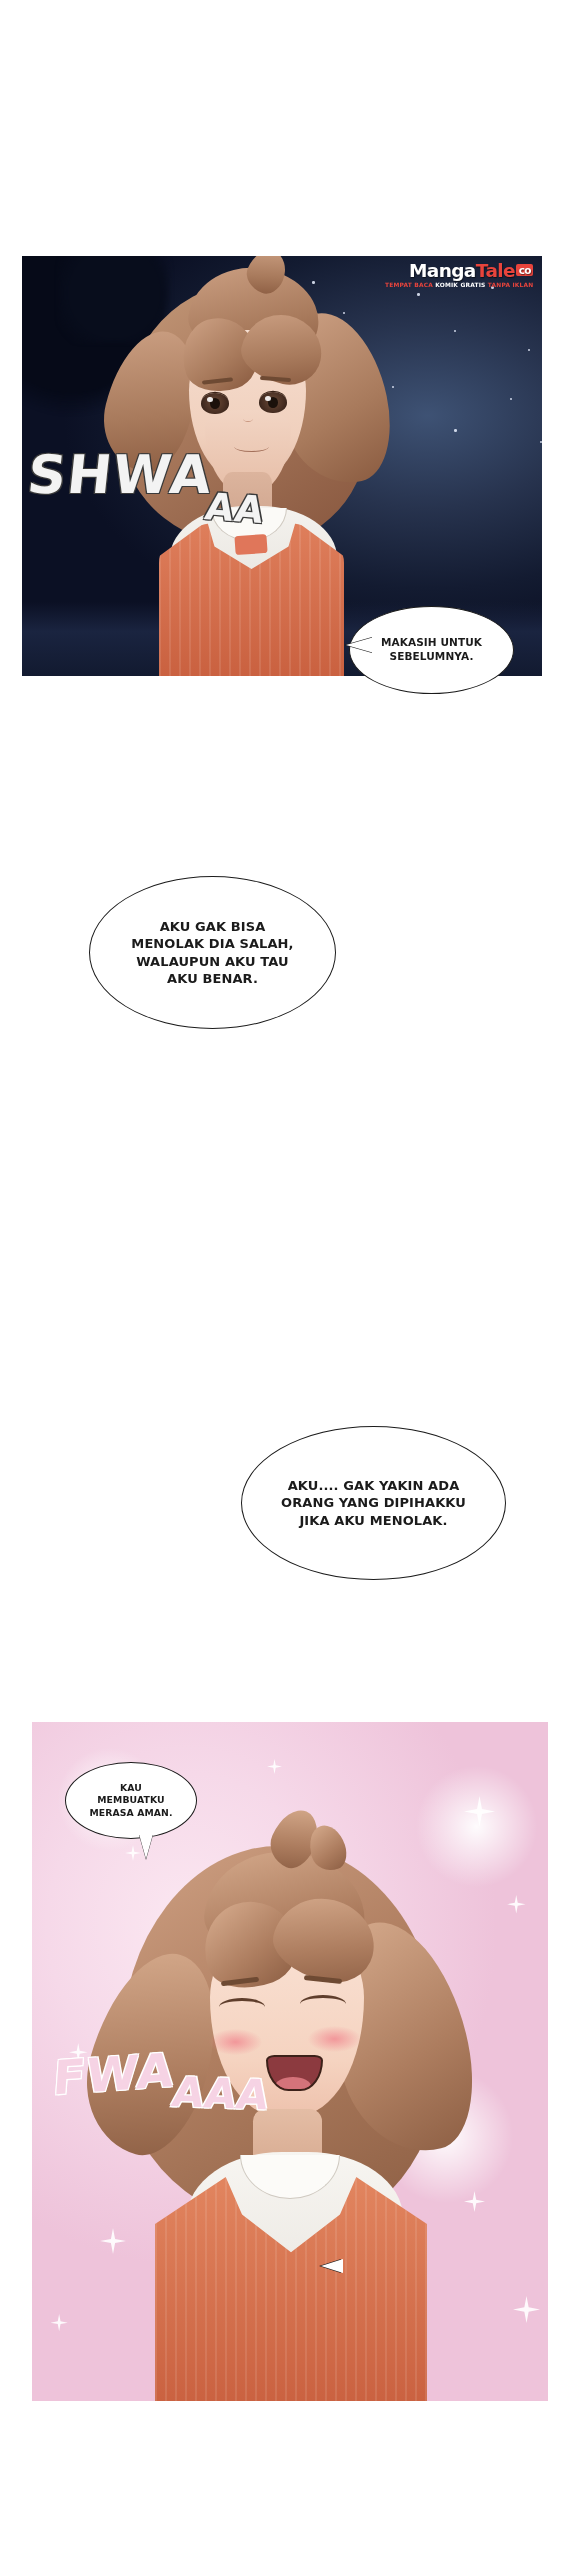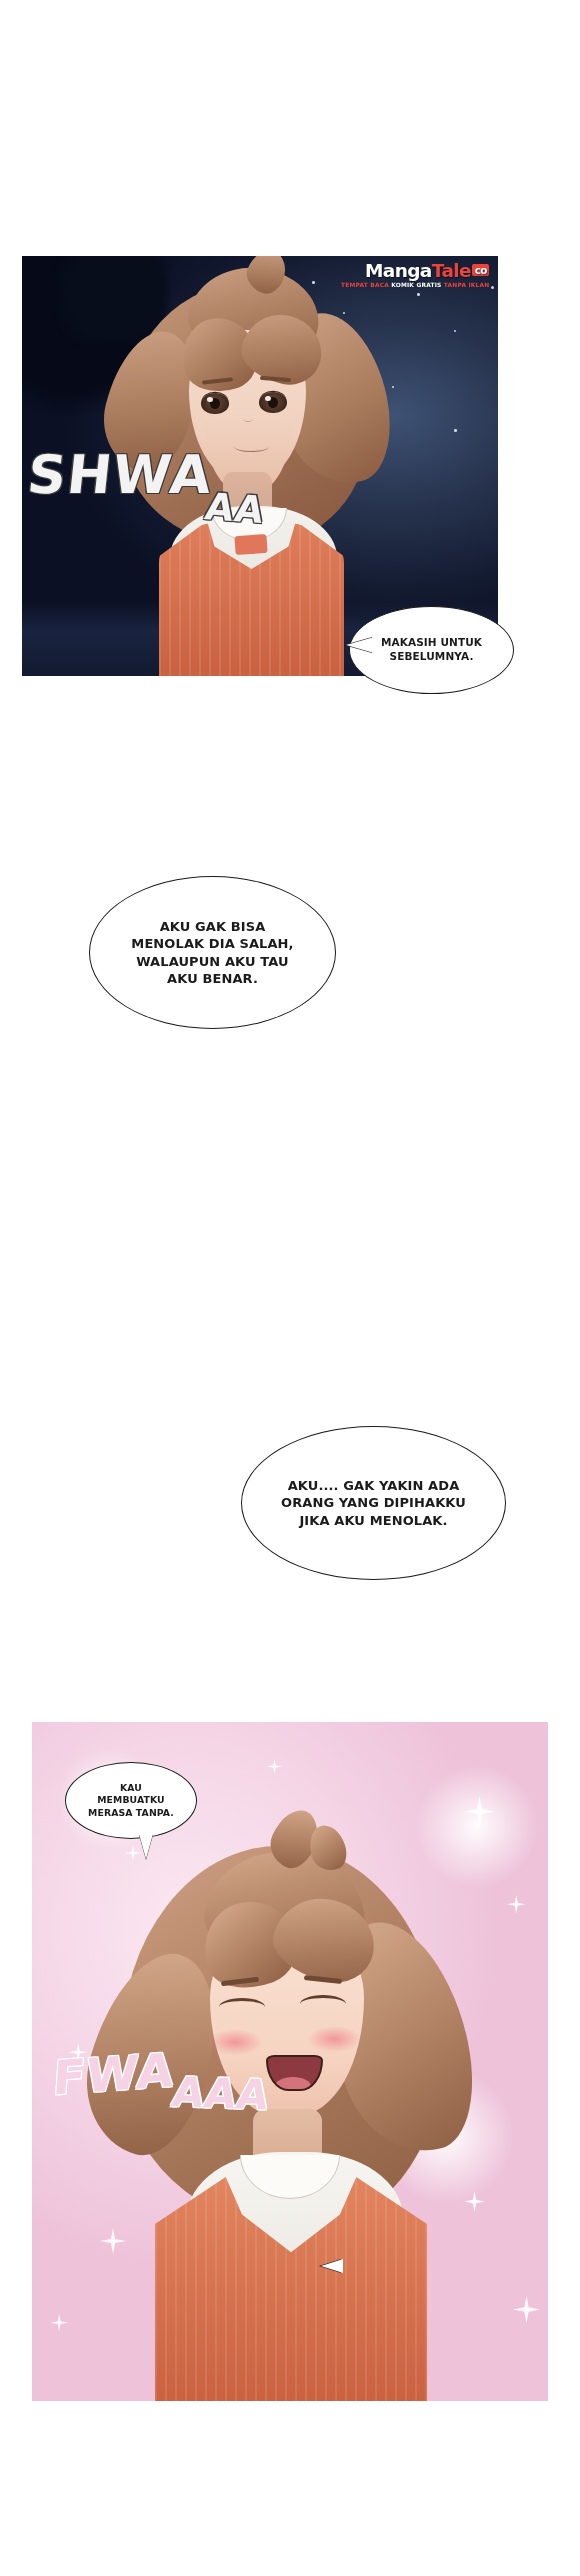--- a/index.html
+++ b/index.html
@@ -18,21 +18,21 @@
     height: 2576px;
     background: #ffffff;
     overflow: hidden;
   }
 
   
   .panel1 {
     position: absolute;
     left: 22px;
     top: 256px;
-    width: 476px;
+    width: 520px;
     height: 420px;
     overflow: hidden;
     background: #0d1530;
   }
   .night-sky {
     position: absolute;
     inset: 0;
     background:
       radial-gradient(ellipse 70% 55% at 78% 38%, #3e5274 0%, #27334e 40%, #131b31 75%, #0b1024 100%),
       linear-gradient(180deg, #0a1028 0%, #16203c 45%, #223052 75%, #2c3c60 100%);
@@ -685,19 +685,19 @@
       <div class="p2-collar"></div>
     </div>
 
     <div class="sfx-fwaaa"><span>FWA</span><span class="lo">AAA</span></div>
   </div>
 
   <div class="tail" id="tail-safe"></div>
   <div class="bubble" id="bubble-safe">
     <div class="txt">KAU
 MEMBUATKU
-MERASA TANPA.</div>
+MERASA AMAN.</div>
   </div>
 
   <div class="tail" id="tail-happy"></div>
 
 </div>
 
 
 </body></html>

